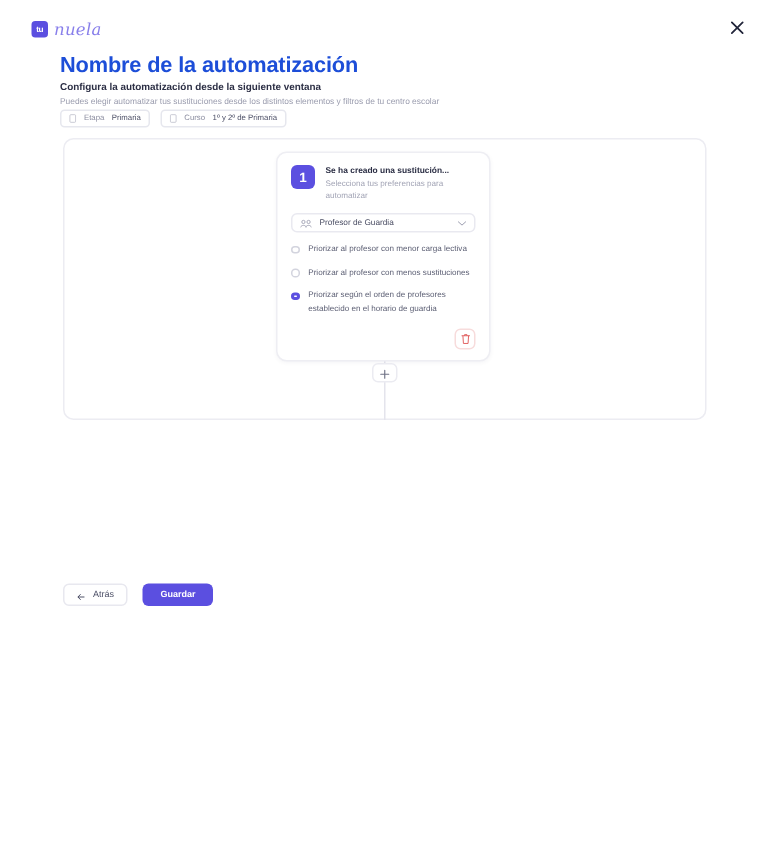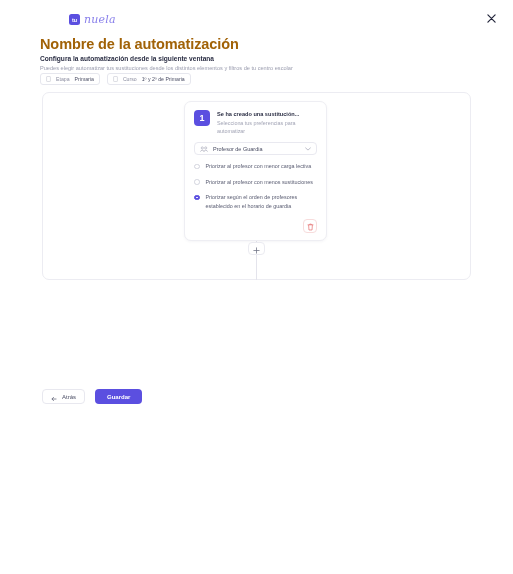--- a/index.html
+++ b/index.html
@@ -28,21 +28,20 @@
     height: 34px;
   }
 
   .brand {
     position: absolute;
     left: 21px;
     top: 13px;
     display: flex;
     align-items: center;
     gap: 4px;
-    margin-left: 48px;
   }
 
   .brand-mark {
     width: 11px;
     height: 11px;
     border-radius: 2.5px;
     background: #5b4fe0;
     display: flex;
     align-items: center;
     justify-content: center;
@@ -74,21 +73,21 @@
   }
   .close-btn svg { display: block; }
 
   
   .heading {
     position: absolute;
     left: 40px;
     top: 36px;
     font-size: 14.5px;
     font-weight: 600;
-    color: #a16207;
+    color: #1d4ed8;
     letter-spacing: -0.1px;
     text-align: center;
   }
 
   .subtitle {
     position: absolute;
     left: 40px;
     top: 55px;
     font-size: 6.6px;
     font-weight: 700;

